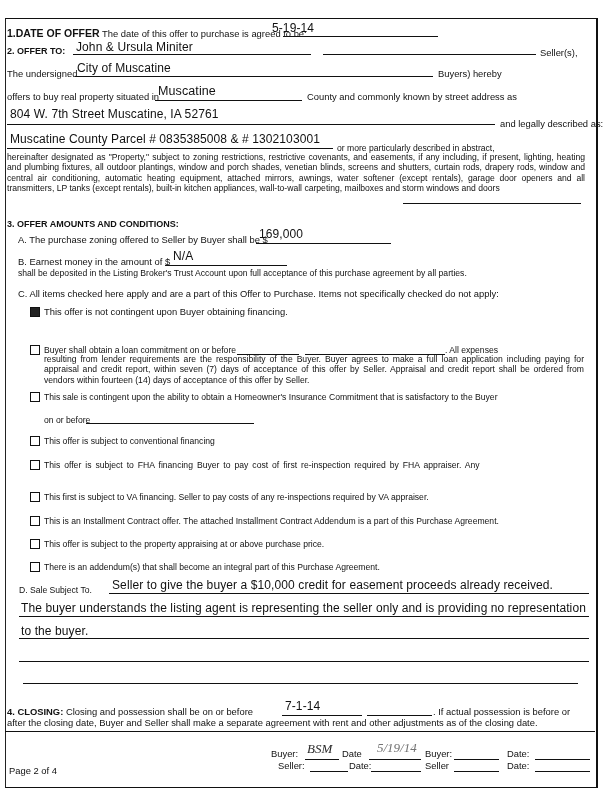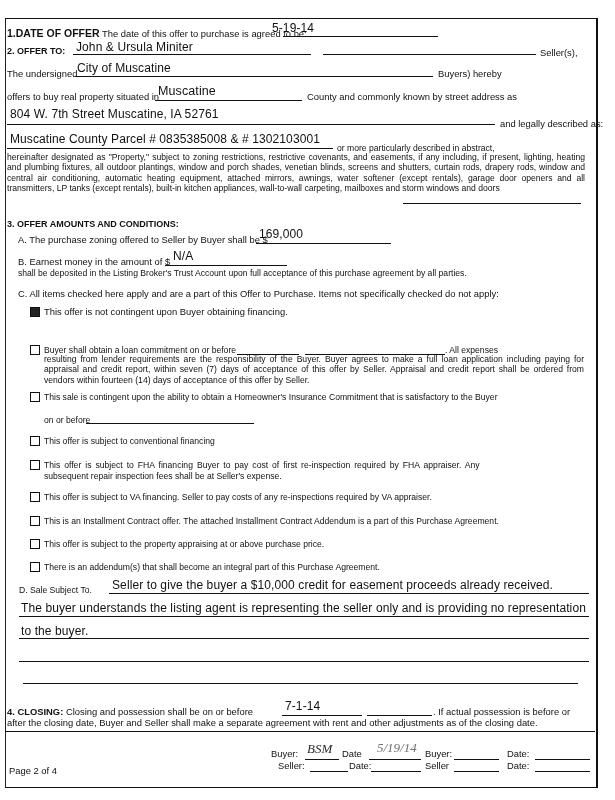--- a/index.html
+++ b/index.html
@@ -88,24 +88,23 @@
   <div class="cb" style="left:25px;top:374px;"></div>
   <div class="ln sm" style="left:39px;top:373px;">This sale is contingent upon the ability to obtain a Homeowner's Insurance Commitment that is satisfactory to the Buyer</div>
   <div class="ln sm" style="left:39px;top:396px;">on or before</div>
   <div class="uline" style="left:81px;top:405px;width:168px;"></div>
 
   <div class="cb" style="left:25px;top:418px;"></div>
   <div class="ln sm" style="left:39px;top:417px;">This offer is subject to conventional financing</div>
 
   <div class="cb" style="left:25px;top:442px;"></div>
   <div class="ln sm" style="left:39px;top:441px;word-spacing:1.6px;">This offer is subject to FHA financing    Buyer to pay cost of first re-inspection required by FHA appraiser. Any</div>
-  <div class="ln sm" style="left:39px;top:452px;">subsequent repair inspection fees shall be at Seller's expense.</div>
 
   <div class="cb" style="left:25px;top:474px;"></div>
-  <div class="ln sm" style="left:39px;top:473px;">This offer is subject to VA financing. Seller to pay costs of any re-inspections required by VA appraiser.</div>
+  <div class="ln sm" style="left:39px;top:473px;">This first is subject to VA financing. Seller to pay costs of any re-inspections required by VA appraiser.</div>
 
   <div class="cb" style="left:25px;top:498px;"></div>
   <div class="ln sm" style="left:39px;top:497px;">This is an Installment Contract offer. The attached Installment Contract Addendum is a part of this Purchase Agreement.</div>
 
   <div class="cb" style="left:25px;top:521px;"></div>
   <div class="ln sm" style="left:39px;top:520px;">This offer is subject to the property appraising at or above purchase price.</div>
 
   <div class="cb" style="left:25px;top:544px;"></div>
   <div class="ln sm" style="left:39px;top:543px;">There is an addendum(s) that shall become an integral part of this Purchase Agreement.</div>
 

